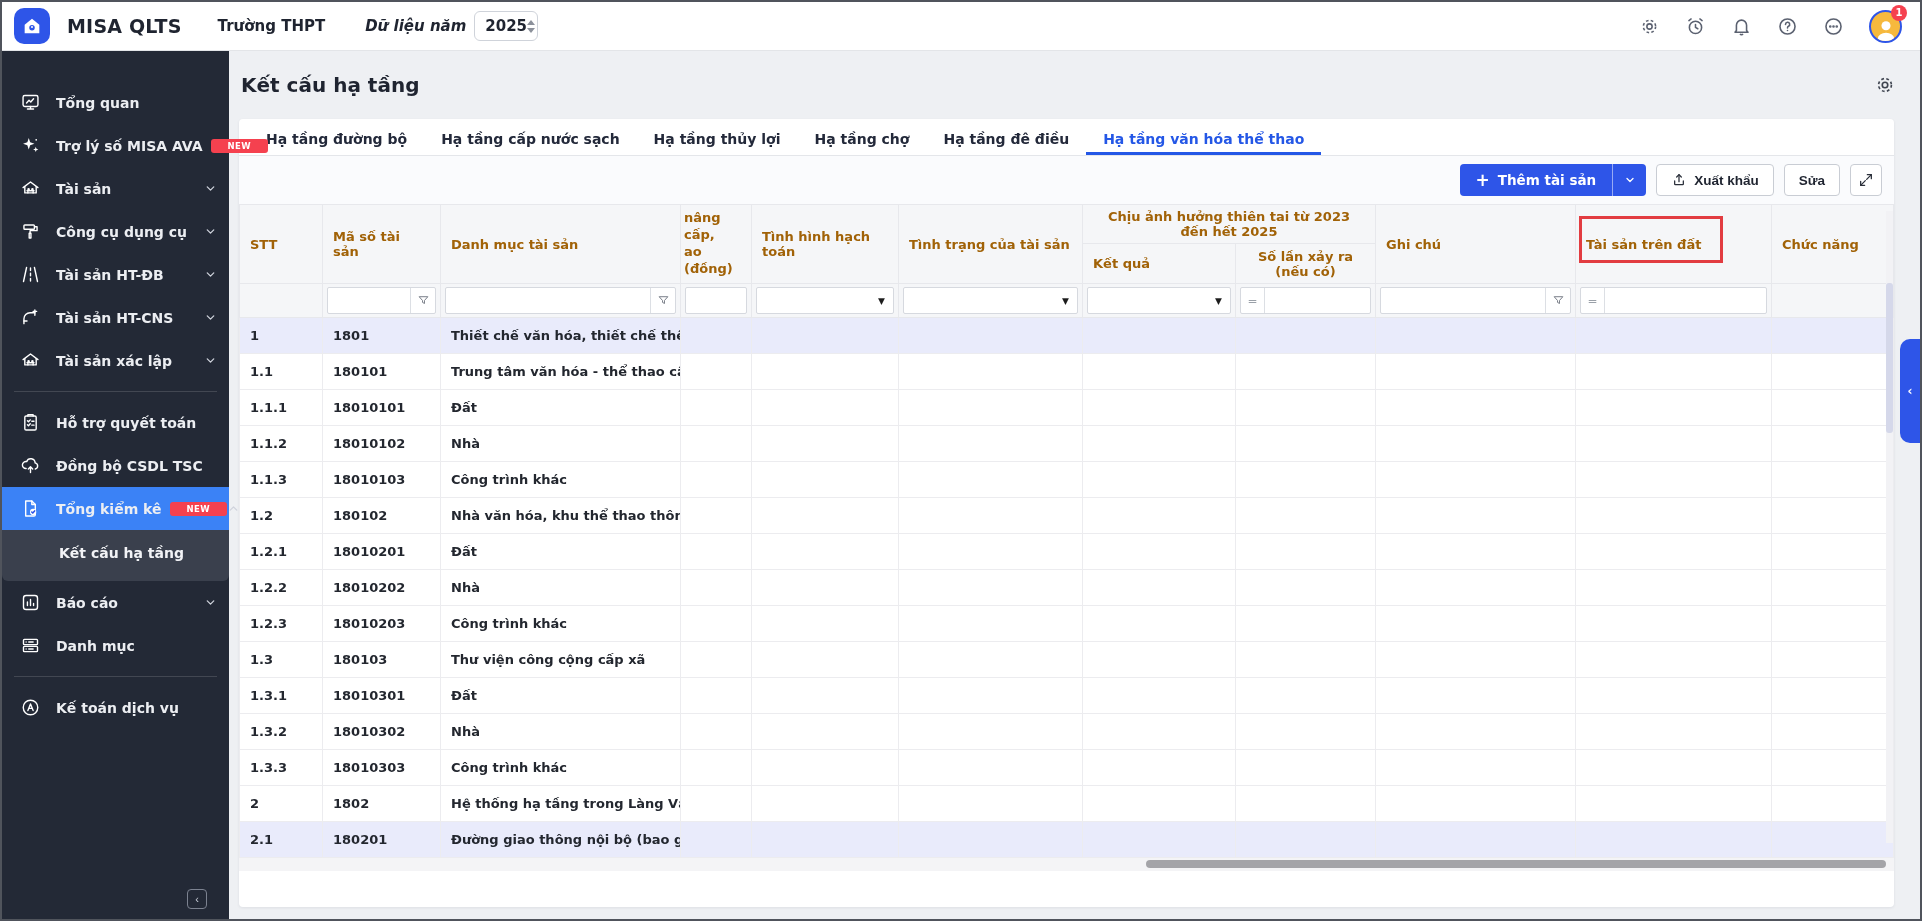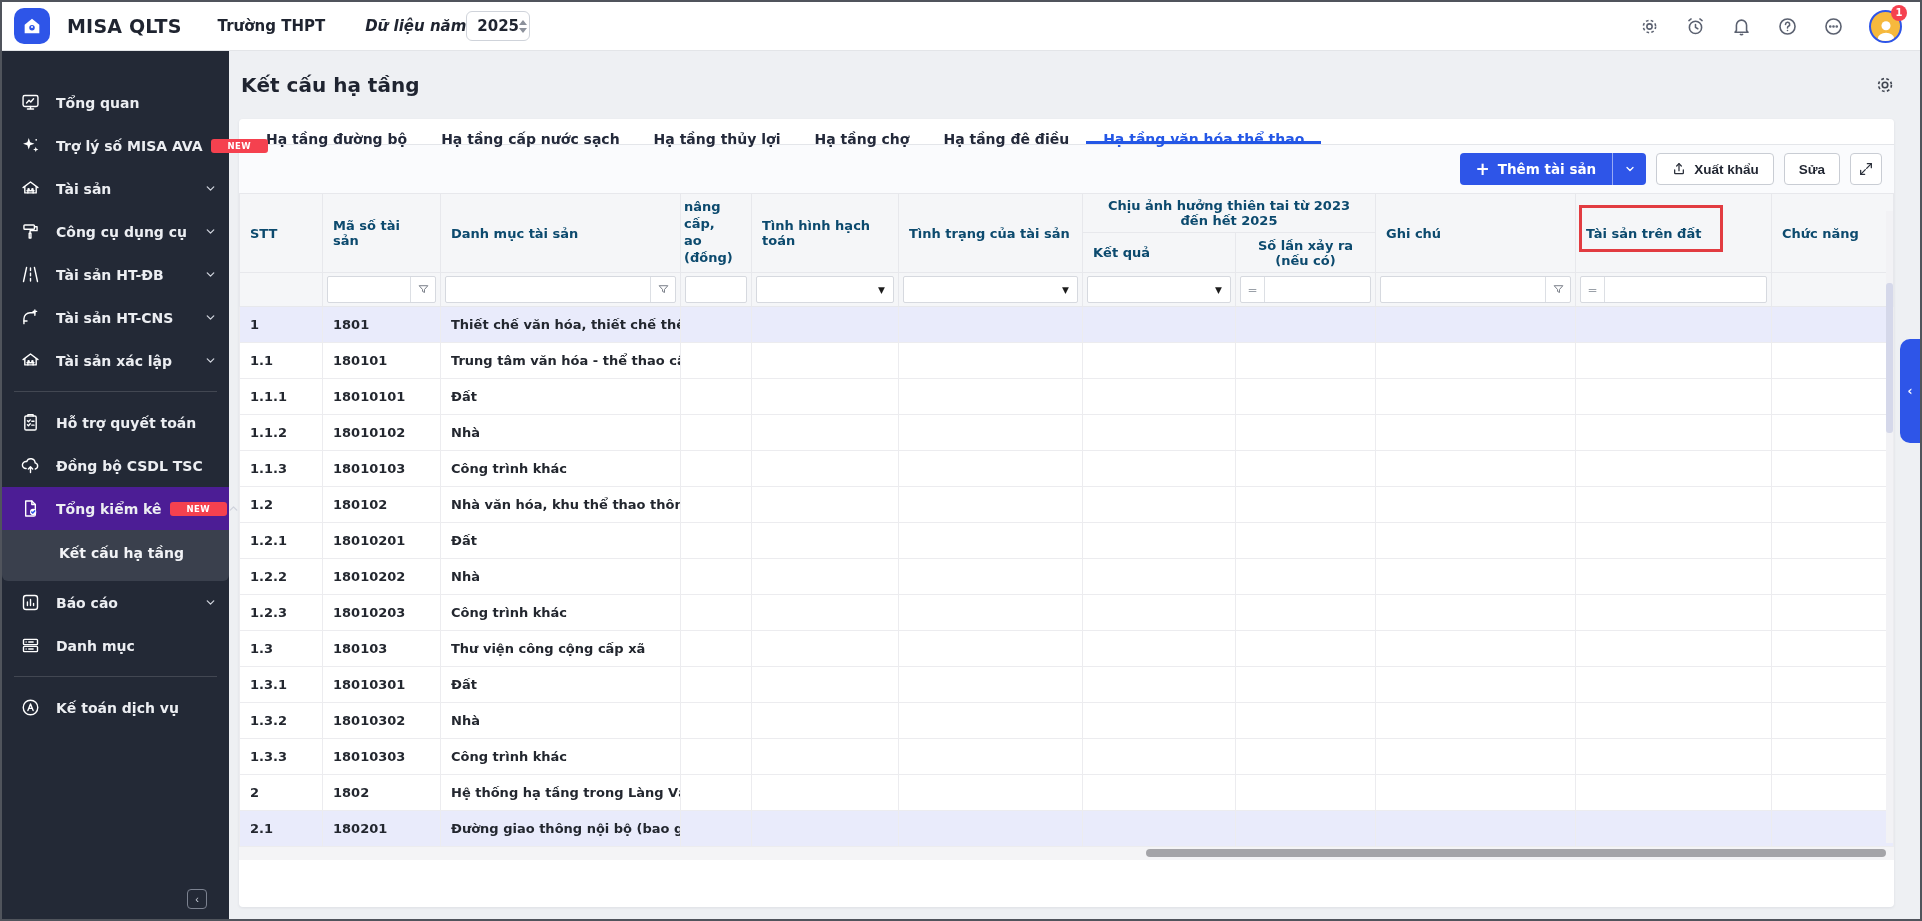--- a/index.html
+++ b/index.html
@@ -11,75 +11,75 @@
     font-family:"DejaVu Sans","Liberation Sans",sans-serif;
     color:#1f2430;
   }
   
   .topbar { position:absolute; top:0; left:0; right:0; height:49px; background:#fff;
     border-bottom:1px solid #e3e5e8; display:flex; align-items:center; padding:0 18px 0 12px; z-index:30; }
   .logo { width:36px; height:36px; border-radius:10px; background:#2e55e8; display:flex; align-items:center; justify-content:center; }
   .app-name { font-size:19px; font-weight:800; margin-left:17px; letter-spacing:.2px; }
   .org-name { font-size:15px; font-weight:600; margin-left:36px; }
   .year-label { font-size:15px; font-weight:600; margin-left:40px;font-style:italic; }
-  .year-box { margin-left:0; width:64px; height:30px; border:1px solid #cfd3da; border-radius:6px;
+  .year-box { margin-left:8px; width:64px; height:30px; border:1px solid #cfd3da; border-radius:6px;
     display:flex; align-items:center; background:#fff; }
   .year-val { font-size:15px; font-weight:700; padding-left:10px; flex:1; }
   .spin { display:flex; flex-direction:column; gap:3px; padding-right:8px; }
   .spin i { width:0; height:0; border-left:4px solid transparent; border-right:4px solid transparent; display:block; }
   .spin .up { border-bottom:5px solid #8c919b; } .spin .dn { border-top:5px solid #8c919b; }
   .top-actions { margin-left:auto; display:flex; align-items:center; gap:25px; }
   .tico { width:21px; height:21px; color:#5b6170; display:flex; align-items:center; justify-content:center; cursor:pointer; }
   .avatar-wrap { position:relative; width:33px; height:33px; }
   .avatar { width:33px; height:33px; border-radius:50%; background:#f6b93d; border:2px solid #2e55e8;
     display:flex; align-items:flex-end; justify-content:center; overflow:hidden; }
   .badge { position:absolute; top:-5px; right:-5px; min-width:16px; height:16px; border-radius:8px;
     background:#f5414f; color:#fff; font-size:10px; font-weight:700; display:flex; align-items:center; justify-content:center; padding:0 4px; }
   
   .sidebar { position:absolute; top:49px; left:0; bottom:0; width:227px; background:#232936; z-index:20; padding-top:30px; }
   .side-item { height:43px; display:flex; align-items:center; padding:0 12px 0 17px; color:#eceef2; cursor:pointer; }
   .side-item .side-icon { width:22px; height:22px; margin-right:15px; display:flex; align-items:center; justify-content:center; color:#fff; flex:none; }
   .side-label { font-size:14px; font-weight:600; white-space:nowrap; }
-  .side-item.active { background:#4c1d95; }
+  .side-item.active { background:#3b82f6; }
   .new-badge { background:#f5414f; color:#fff; font-size:8.5px; font-weight:700; border-radius:3px;
     padding:2px 17px; margin-left:8px; letter-spacing:.4px; }
   .chev { margin-left:auto; color:#cfd3dc; display:flex; }
   .chev.up svg { transform:rotate(180deg); }
   .side-divider { height:1px; background:rgba(255,255,255,.14); margin:9px 12px; }
   .submenu { background:#3a404d; border-radius:0 0 6px 6px; padding:2px 0 6px; }
   .sub-item { height:43px; line-height:43px; padding-left:57px; color:#f2f3f6; font-size:14px; font-weight:600; cursor:pointer; }
   .collapse-btn { position:absolute; bottom:10px; right:22px; width:20px; height:20px; background:transparent;
     border:1.5px solid #7c8290; border-radius:4px; color:#c7ccd6; font-size:11px; line-height:16px; cursor:pointer;
     display:flex; align-items:center; justify-content:center; }
   
   .main { position:absolute; top:49px; left:227px; right:0; bottom:0; }
   .page-head { height:68px; display:flex; align-items:center; padding:0 24px 0 12px; }
   .page-title { font-size:20px; font-weight:700; }
   .page-gear { margin-left:auto; width:22px; height:22px; color:#3f4550; cursor:pointer; }
   .card { position:relative; margin:0 26px 16px 10px; height:788px; background:#fff; border-radius:4px;
     box-shadow:0 1px 3px rgba(25,30,50,.08); }
   
-  .tabs { height:26px; border-bottom:1px solid #e4e6ea; display:flex; padding-left:10px; }
+  .tabs { height:37px; border-bottom:1px solid #e4e6ea; display:flex; padding-left:10px; }
   .tab { padding:0 17px; line-height:41px; font-size:14px; font-weight:600; color:#23293a; cursor:pointer; white-space:nowrap; }
   .tab.active { color:#2457e6; box-shadow:inset 0 -3px 0 #2457e6; }
   
   .toolbar { height:48px; background:#fafbfd; display:flex; align-items:center; justify-content:flex-end; gap:10px; padding-right:12px; }
   .btn-split { display:flex; height:32px; cursor:pointer; }
   .btn-split .bmain { background:#2e55e8; color:#fff; border-radius:4px 0 0 4px; display:flex; align-items:center;
     gap:8px; padding:0 16px; font-size:13.5px; font-weight:600; }
   .btn-split .bcaret { background:#2e55e8; width:34px; border-left:1px solid rgba(255,255,255,.5);
     border-radius:0 4px 4px 0; display:flex; align-items:center; justify-content:center; color:#fff; }
   .btn { height:32px; border:1px solid #c9cdd4; border-radius:4px; background:#fff; display:flex; align-items:center;
     gap:7px; padding:0 14px; font-size:13.5px; font-weight:600; color:#1f2430; cursor:pointer; }
   .btn.icon-only { width:32px; padding:0; justify-content:center; color:#2a2f3a; }
   .plus { font-size:17px; font-weight:600; line-height:1; }
   
   .table-wrap { position:relative; }
   table.grid { border-collapse:collapse; table-layout:fixed; width:100%; }
-  .grid th { background:#f5f6f8; border:1px solid #e7e8ec; font-size:13px; font-weight:700; color:#0c4a6e;
+  .grid th { background:#f5f6f8; border:1px solid #e7e8ec; font-size:13px; font-weight:700; color:#a16207;
     padding:4px 10px; text-align:left; vertical-align:middle; }
   .grid th.group-th { text-align:center; height:30px; font-weight:700; }
   .grid th.sub-th { height:40px; }
   .grid th.center { text-align:center; }
   .grid th.clipped { padding:2px 3px; white-space:pre-line; line-height:1.3; }
   .grid th.annotated { position:relative; }
   .th-label { position:relative; z-index:2; }
   .redbox { position:absolute; left:3px; top:11px; width:144px; height:47px; border:3px solid #e23c41; z-index:1; }
   .fcell { background:#f5f6f8; border:1px solid #e7e8ec; padding:3px 4px; height:34px; }
   .fbox { background:#fff; border:1px solid #d6d9df; border-radius:2px; height:27px; display:flex; align-items:center; overflow:hidden; }

